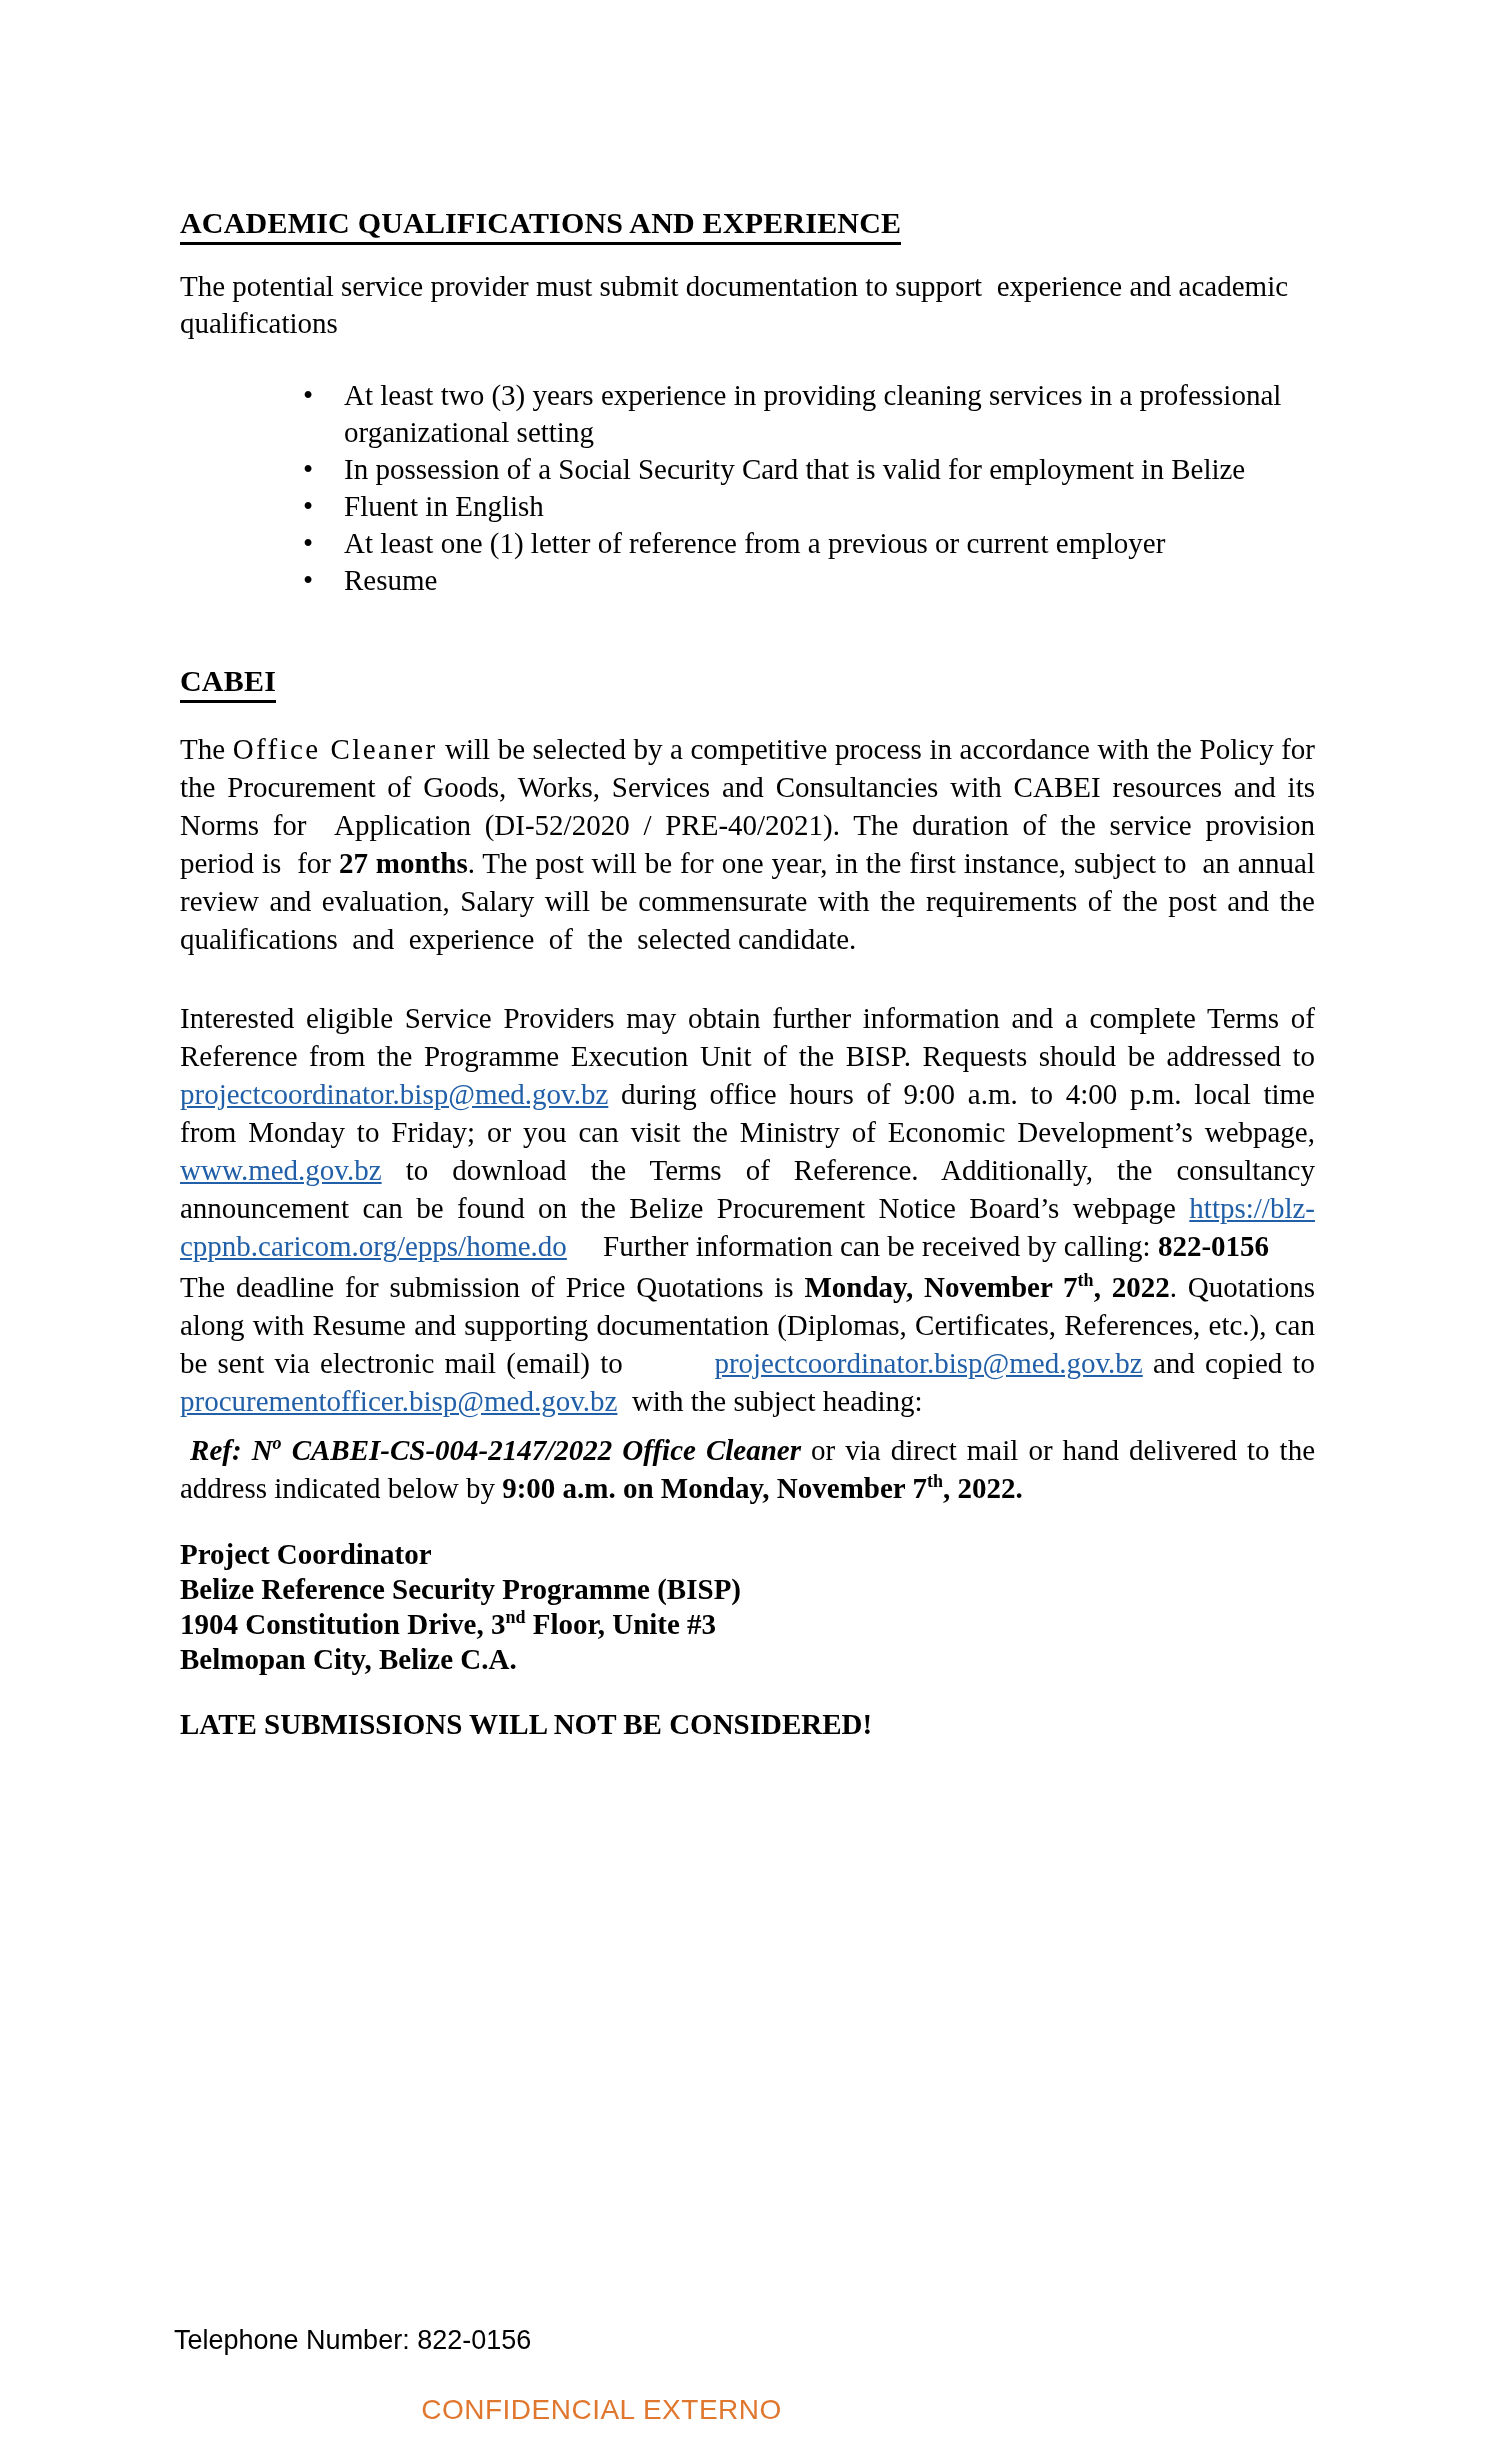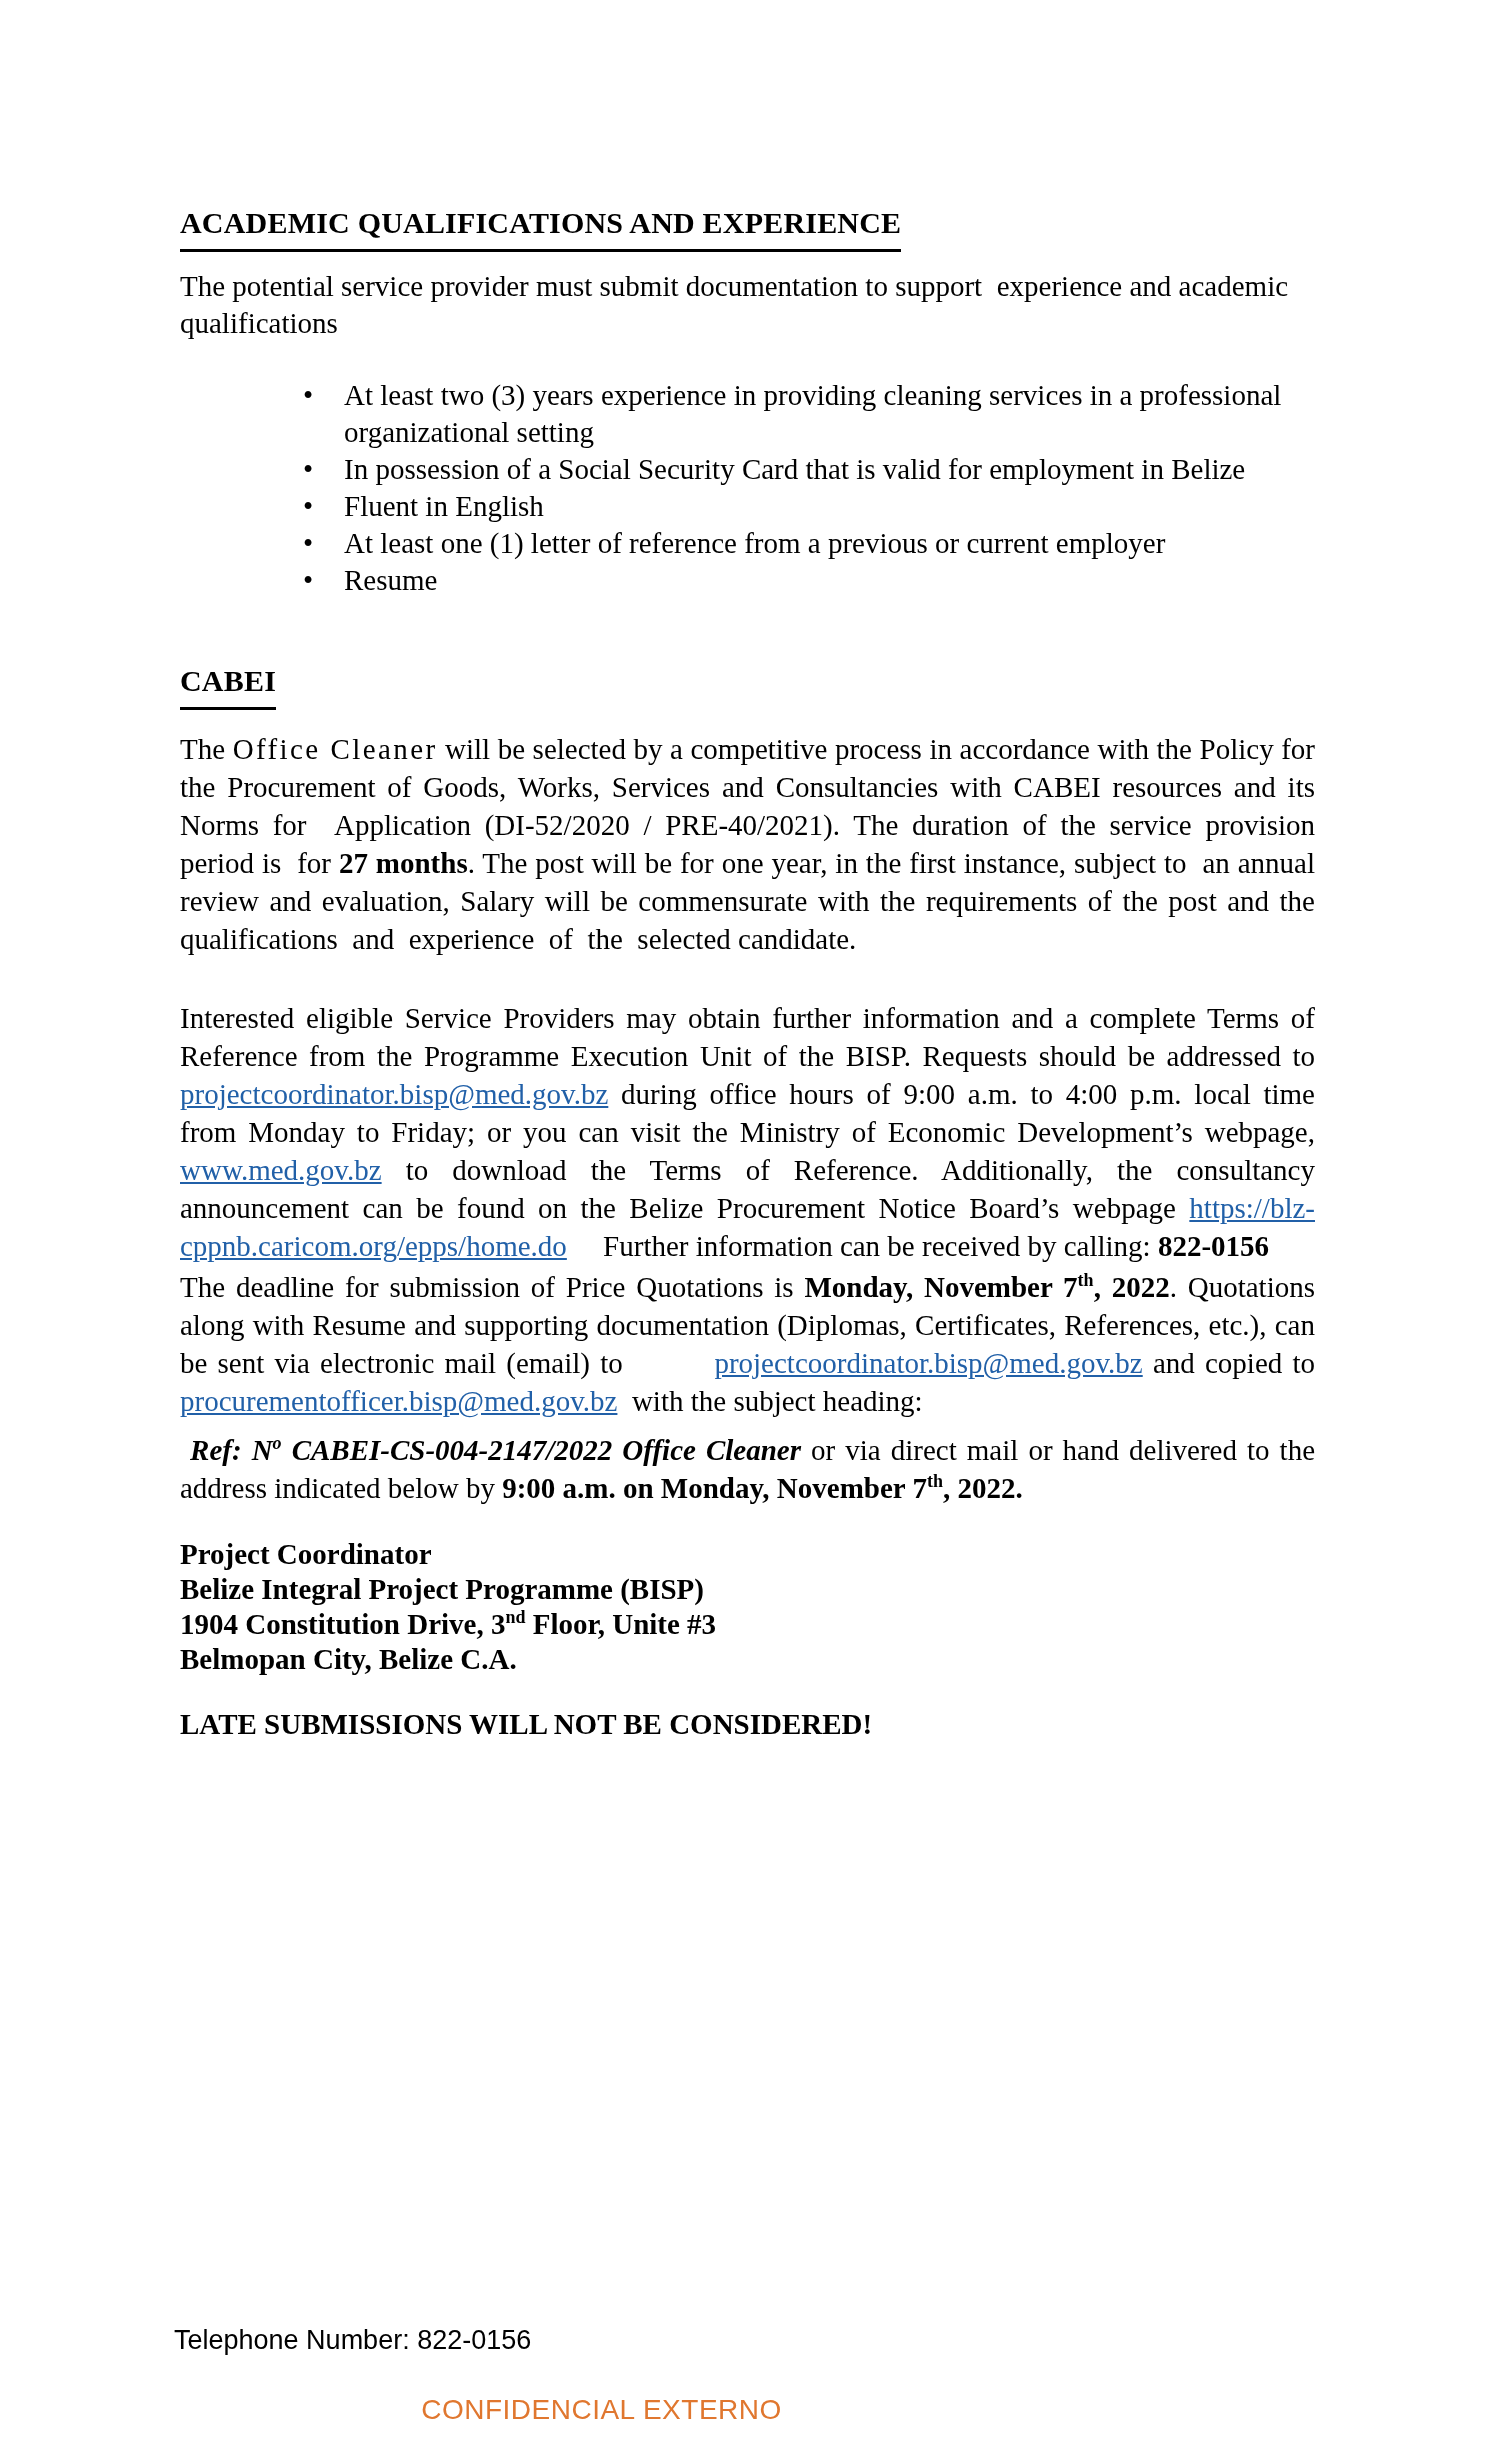--- a/index.html
+++ b/index.html
@@ -14,21 +14,21 @@
   }
   .block{
     position:absolute;
     left:180px;
     width:1135px;
     font-size:29px;
     line-height:37px;
   }
   .just{text-align:justify;line-height:38px;}
   .heading{font-size:30px;font-weight:bold;letter-spacing:0.2px;}
-  .hu{display:inline-block;border-bottom:3.8px solid #000;padding-bottom:8px;}
+  .hu{display:inline-block;border-bottom:3.8px solid #000;padding-bottom:1px;}
   ul.bullets{list-style:none;margin:0;padding:0;}
   ul.bullets li{position:relative;padding-left:164px;line-height:37px;}
   ul.bullets li::before{
     content:"\2022";
     position:absolute;
     left:123px;
     top:0;
     font-size:29px;
   }
   sup{
@@ -87,21 +87,21 @@
   <div class="block just" style="top:730px"><span>The </span><span class="ls">Office Cleaner</span><span> will be selected by a competitive process in accordance with the Policy for the Procurement of Goods, Works, Services and Consultancies with CABEI resources and its Norms for &nbsp;Application (DI-52/2020 / PRE-40/2021). The duration of the service provision period is &nbsp;for </span><span class="b">27 months</span><span>. The post will be for one year, in the first instance, subject to &nbsp;an annual review and evaluation, Salary will be commensurate with the requirements of the&nbsp;post and the qualifications &nbsp;and &nbsp;experience &nbsp;of &nbsp;the &nbsp;selected&nbsp;candidate.</span></div>
 
   <div class="block just" style="top:999px"><span>Interested eligible Service Providers may obtain further information and a complete Terms of Reference from the Programme Execution Unit of the BISP. Requests should be addressed to </span><a class="lnk">projectcoordinator.bisp@med.gov.bz</a><span> during office hours of 9:00 a.m. to 4:00 p.m. local time from Monday to Friday; or you can visit the Ministry of Economic Development’s webpage, </span><a class="lnk">www.med.gov.bz</a><span> to download the Terms of Reference. Additionally, the consultancy announcement can be found on the Belize Procurement Notice Board’s webpage </span><a class="lnk">https://blz-cppnb.caricom.org/epps/home.do</a><span> &nbsp;&nbsp;&nbsp;&nbsp;Further information can be received by calling: </span><span class="b">822-0156</span></div>
 
   <div class="block just" style="top:1268px"><span>The deadline for submission of Price Quotations is </span><span class="b">Monday, November 7</span><span class="b"><sup>th</sup></span><span class="b">, 2022</span><span>. Quotations along with Resume and supporting documentation (Diplomas, Certificates, References, etc.), can be sent via electronic mail (email) to &nbsp;&nbsp;&nbsp;&nbsp;&nbsp;&nbsp;&nbsp;&nbsp;</span><a class="lnk">projectcoordinator.bisp@med.gov.bz</a><span> and copied to </span><a class="lnk">procurementofficer.bisp@med.gov.bz</a><span> &nbsp;with the subject heading:</span></div>
 
   <div class="block just" style="top:1431px"><span>&nbsp;</span><span class="b i">Ref: N</span><span class="b i"><sup>o</sup></span><span class="b i"> CABEI-CS-004-2147/2022 Office Cleaner</span><span> or via direct mail or hand delivered to the address indicated below by </span><span class="b">9:00 a.m. on Monday, November 7</span><span class="b"><sup>th</sup></span><span class="b">, 2022.</span></div>
 
   <div class="block addr" style="top:1537px">
       <div><span>Project Coordinator</span></div>
-      <div><span>Belize Integral Project Programme (BISP)</span></div>
+      <div><span>Belize Reference Security Programme (BISP)</span></div>
       <div><span>1904 Constitution Drive, 3</span><span><sup>nd</sup></span><span> Floor, Unite #3</span></div>
       <div><span>Belmopan City, Belize C.A.</span></div>
     </div>
 
   <div class="block late" style="top:1706px">LATE SUBMISSIONS WILL NOT BE CONSIDERED!</div>
 
   <div class="block tel" style="top:2325px">Telephone Number: 822-0156</div>
 
   <div class="wm" style="top:2394px">CONFIDENCIAL EXTERNO</div>
 

